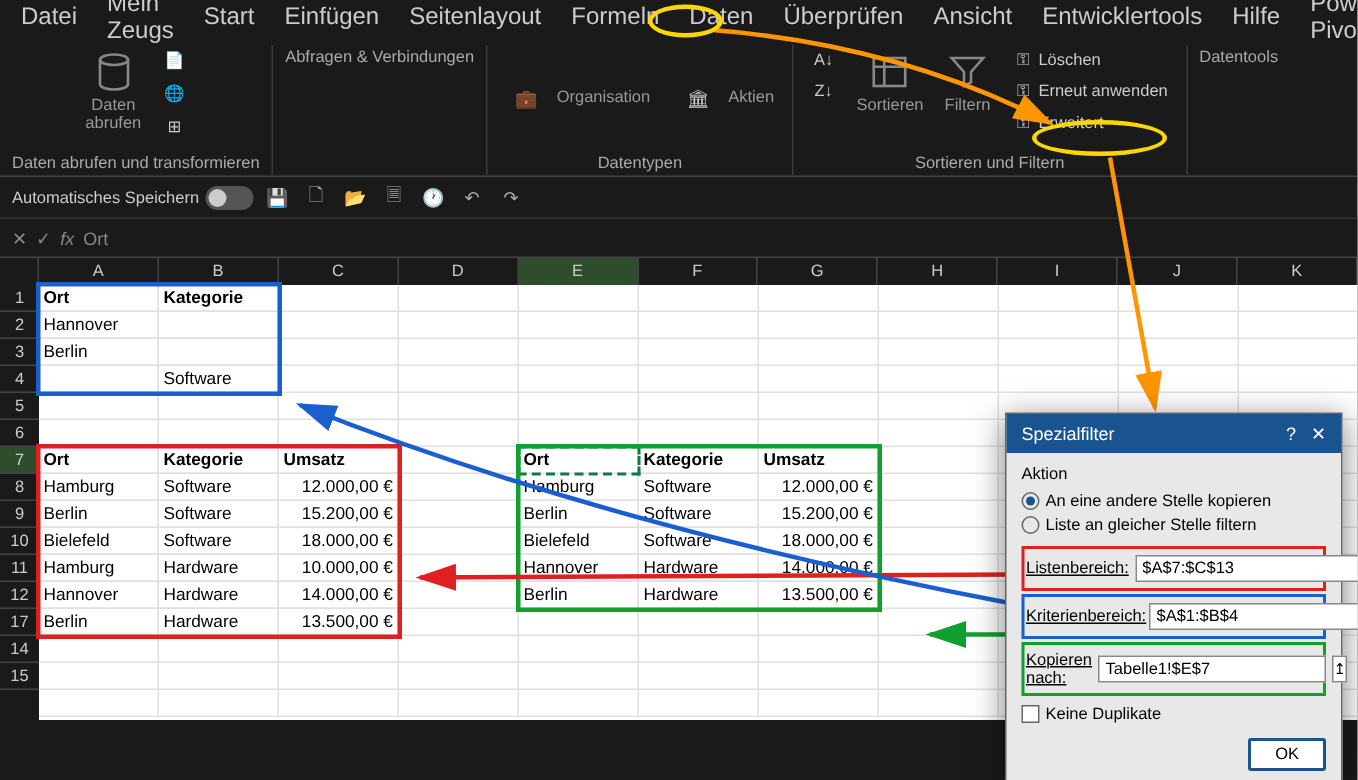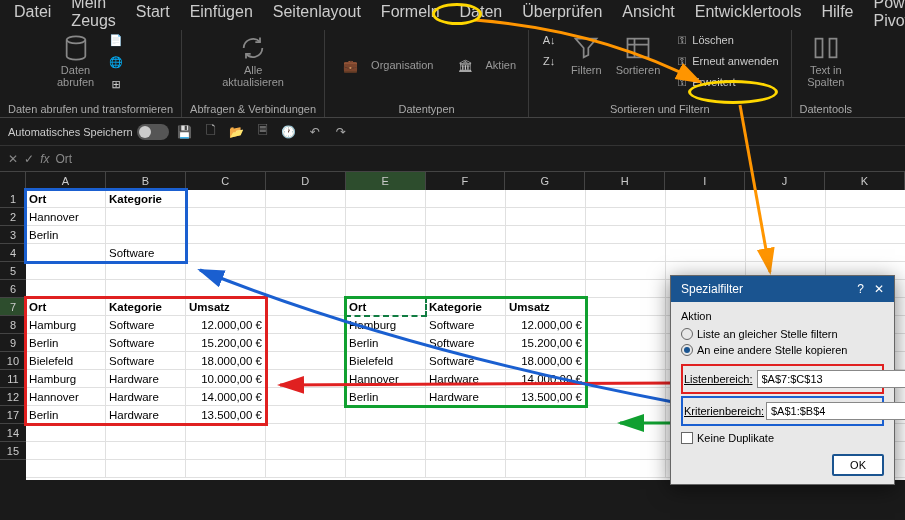--- a/index.html
+++ b/index.html
@@ -103,32 +103,20 @@
             <span class="icon">🌐</span>
           </div>
         <div class="ribbon-btn small">
             <span class="icon">⊞</span>
           </div>
       </div>
     </div>
     <div class="ribbon-group-label">Daten abrufen und transformieren</div>
   </div>
   <div class="ribbon-group">
-    <div class="ribbon-group-content">
-      <div class="ribbon-btn">
-        <span class="icon">
-            <svg width="28" height="28" viewBox="0 0 24 24" fill="none" stroke="#888" stroke-width="1.5">
-              <path d="M4 12a8 8 0 0 1 14-5M20 12a8 8 0 0 1-14 5"></path>
-              <path d="M18 3v4h-4M6 21v-4h4"></path>
-            </svg>
-          </span>
-        <span class="label" style="white-space:pre-line">Alle
-aktualisieren</span>
-      </div>
-    </div>
     <div class="ribbon-group-label">Abfragen &amp; Verbindungen</div>
   </div>
   <div class="ribbon-group" style="flex:0 0 180px">
     <div class="ribbon-group-content" style="align-items:center;gap:10px">
       <div class="ribbon-btn" style="flex-direction:row;gap:6px">
         <span class="icon">💼</span>
         <span class="label">Organisation</span>
       </div>
       <div class="ribbon-btn" style="flex-direction:row;gap:6px">
         <span class="icon">🏛</span>
@@ -139,68 +127,56 @@
   </div>
   <div class="ribbon-group">
     <div class="ribbon-group-content">
       <div style="display:flex;flex-direction:column;gap:1px">
         <div class="ribbon-btn small">
             <span class="icon">A↓</span>
           </div>
         <div class="ribbon-btn small">
             <span class="icon">Z↓</span>
           </div>
-      </div>
-      <div class="ribbon-btn">
-        <span class="icon">
-            <svg width="28" height="28" viewBox="0 0 24 24" fill="none" stroke="#888" stroke-width="1.5">
-              <path d="M3 4h18l-7 8v6l-4 2v-8z"></path>
-            </svg>
-          </span>
-        <span class="label">Filtern</span>
       </div>
       <div class="ribbon-btn">
         <span class="icon">
             <svg width="28" height="28" viewBox="0 0 24 24" fill="none" stroke="#888" stroke-width="1.5">
               <rect x="3" y="4" width="18" height="16"></rect>
               <path d="M3 9h18M9 4v16"></path>
             </svg>
           </span>
         <span class="label">Sortieren</span>
       </div>
-      <div style="display:flex;flex-direction:column;gap:1px">
-        <div class="ribbon-btn small">
-            <span class="icon">⚿</span>
-            <span>Löschen</span>
-          </div>
-        <div class="ribbon-btn small">
-            <span class="icon">⚿</span>
-            <span>Erneut anwenden</span>
-          </div>
-        <div class="ribbon-btn small">
-            <span class="icon">⚿</span>
-            <span>Erweitert</span>
-          </div>
-      </div>
-    </div>
-    <div class="ribbon-group-label">Sortieren und Filtern</div>
-  </div>
-  <div class="ribbon-group" style="border-right:none">
-    <div class="ribbon-group-content">
       <div class="ribbon-btn">
         <span class="icon">
             <svg width="28" height="28" viewBox="0 0 24 24" fill="none" stroke="#888" stroke-width="1.5">
-              <rect x="3" y="4" width="6" height="16"></rect>
-              <rect x="15" y="4" width="6" height="16"></rect>
+              <path d="M3 4h18l-7 8v6l-4 2v-8z"></path>
             </svg>
           </span>
-        <span class="label" style="white-space:pre-line">Text in
-Spalten</span>
-      </div>
-    </div>
+        <span class="label">Filtern</span>
+      </div>
+      <div style="display:flex;flex-direction:column;gap:1px">
+        <div class="ribbon-btn small">
+            <span class="icon">⚿</span>
+            <span>Löschen</span>
+          </div>
+        <div class="ribbon-btn small">
+            <span class="icon">⚿</span>
+            <span>Erneut anwenden</span>
+          </div>
+        <div class="ribbon-btn small">
+            <span class="icon">⚿</span>
+            <span>Erweitert</span>
+          </div>
+      </div>
+    </div>
+    <div class="ribbon-group-label">Sortieren und Filtern</div>
+  </div>
+  <div class="ribbon-group" style="border-right:none">
     <div class="ribbon-group-label">Datentools</div>
   </div>
 </div>
 
 <div class="qat">
   <div class="qat-toggle">
     <span>Automatisches Speichern</span>
     <span class="toggle"></span>
   </div>
   <span class="qat-btn">💾</span>
@@ -495,40 +471,47 @@
     <span>Spezialfilter</span>
     <span class="controls">
       <span>?</span>
       <span>✕</span>
     </span>
   </div>
   <div class="dialog-body">
     <div class="dialog-section">
       <div class="dialog-section-title">Aktion</div>
       <div class="radio-row">
+        <span class="radio checked"></span>
+        <span>An eine andere Stelle kopieren</span>
+      </div>
+      <div class="radio-row">
         <span class="radio"></span>
         <span>Liste an gleicher Stelle filtern</span>
-      </div>
-      <div class="radio-row">
-        <span class="radio checked"></span>
-        <span>An eine andere Stelle kopieren</span>
       </div>
     </div>
     <div class="field-box" style="border-color:#e02020">
       <div class="field-row">
         <span class="field-label">Listenbereich:</span>
         <input class="field-input" value="$A$7:$C$13" style="">
 
       </div>
     </div>
     <div class="field-box" style="border-color:#1a5fd0">
       <div class="field-row">
         <span class="field-label">Kriterienbereich:</span>
         <input class="field-input" value="$A$1:$B$4" style="">
 
+      </div>
+    </div>
+    <div class="field-box" style="border-color:#10a030">
+      <div class="field-row">
+        <span class="field-label">Kopieren nach:</span>
+        <input class="field-input" value="Tabelle1!$E$7" style="">
+        <span class="field-btn">↥</span>
       </div>
     </div>
     <div class="checkbox-row">
       <span class="checkbox"></span>
       <span>Keine Duplikate</span>
     </div>
     <div class="dialog-buttons">
       <button class="dlg-btn primary">OK</button>
     </div>
   </div>

